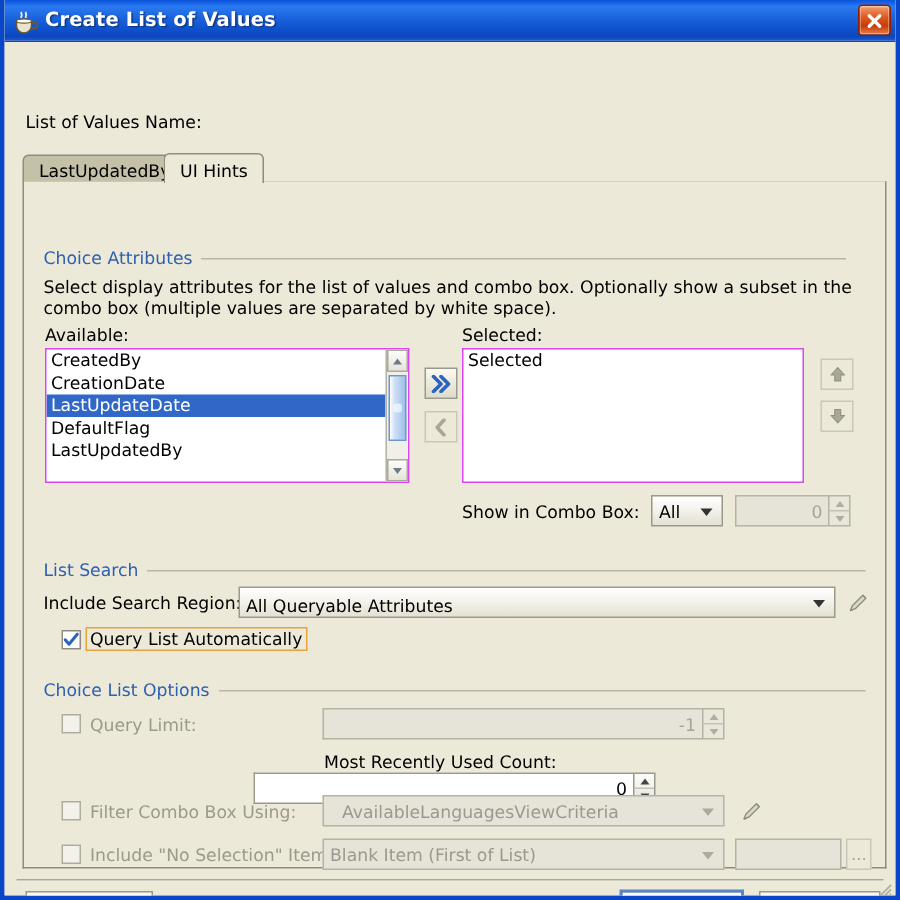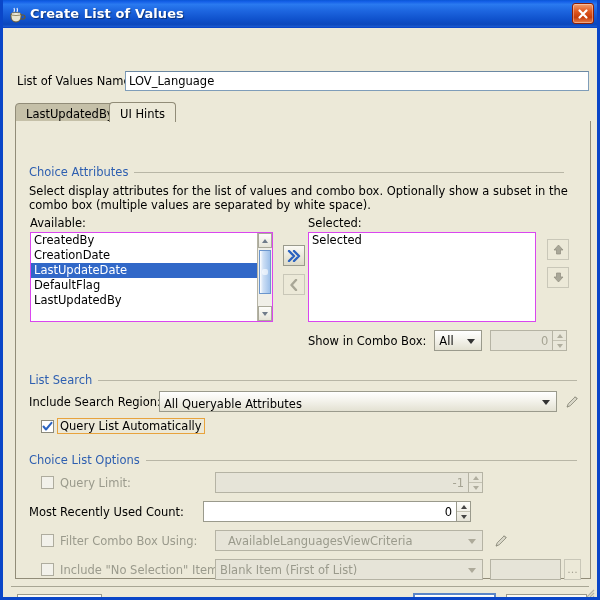--- a/index.html
+++ b/index.html
@@ -379,23 +379,20 @@
       <svg width="12" height="12" viewBox="0 0 12 12">
         <path d="M2.5 2.5 L9.5 9.5 M9.5 2.5 L2.5 9.5" stroke="#ffffff" stroke-width="2.2" stroke-linecap="round"></path>
       </svg>
     </div>
   </div>
 
   <div class="dlg-body">
 
     <div class="name-row">
       <span class="lbl name-label"><span>List of Values Name:</span></span>
-      <div class="txtfield">
-        <span>LOV_Language</span>
-      </div>
     </div>
 
     <div class="tabstrip">
       <div class="tab-underline"></div>
       <div class="tab inactive">
         <span>LastUpdatedBy</span>
       </div>
       <div class="tab active">
         <span>UI Hints</span>
       </div>
@@ -532,21 +529,21 @@
             <div>
                 <span class="sp-up"></span>
               </div>
             <div>
                 <span class="sp-dn"></span>
               </div>
           </div>
         </div>
       </div>
 
-      <div class="row" style="position:absolute; left:13px; top:380px; width:548px;">
+      <div class="row" style="position:absolute; left:13px; top:380px; width:548px;flex-direction:column;">
         <span class="lbl" style="width:174px;"><span>Most Recently Used Count:</span></span>
         <div class="spin-wrap">
           <div class="spin-field" style="width:253px;">
             <span>0</span>
           </div>
           <div class="spin-btns">
             <div>
                 <span class="sp-up"></span>
               </div>
             <div>

